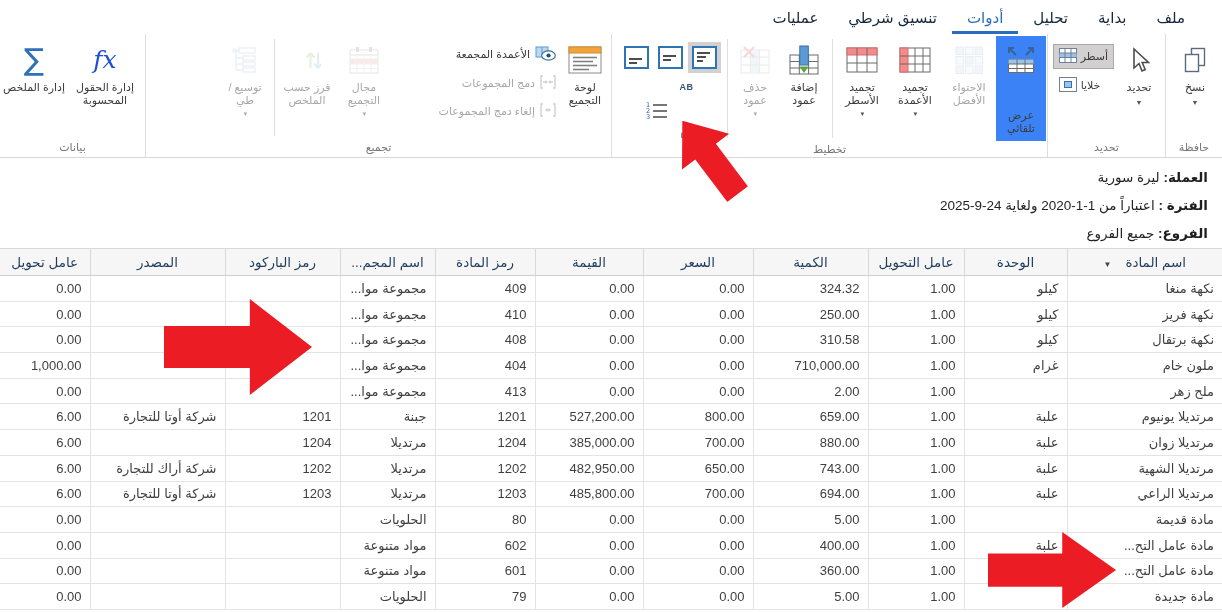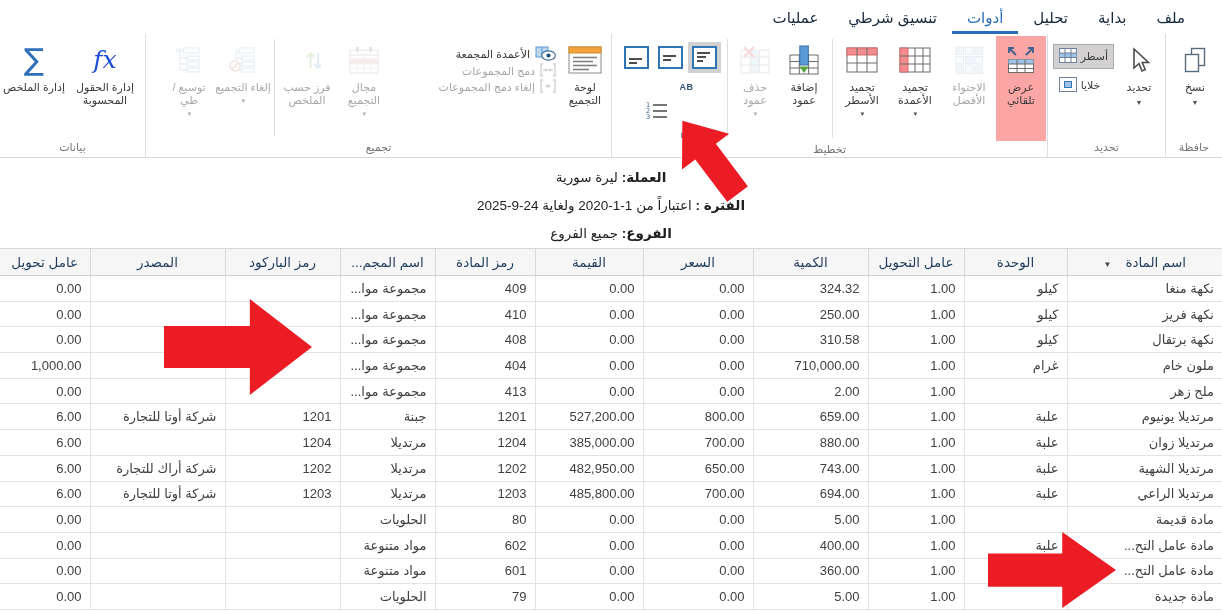--- a/index.html
+++ b/index.html
@@ -21,46 +21,46 @@
   .glabel { height:18px; text-align:center; font-size:11px; color:#767676; line-height:16px; }
 
   .bigbtn { display:flex; flex-direction:column; align-items:center; padding-top:5px; text-align:center;
             font-size:11px; line-height:13px; color:#3b3b3b; cursor:default; }
   .bigbtn .ic { height:38px; display:flex; align-items:center; justify-content:center; margin-bottom:2px; }
   .bigbtn .dd { font-size:7px; color:#555; display:inline-block; transform:scale(.9); }
   .bigbtn .ddblock { display:block; font-size:7px; color:#555; margin-top:2px; }
   .bigbtn.disabled { color:#a8a8a8; }
   .bigbtn.disabled svg, .bigbtn.disabled .ic { opacity:.55; }
   .bigbtn.disabled .dd, .bigbtn.disabled .ddblock { color:#b0b0b0; }
-  .bigbtn.toggled { background:#fca5a5; }
+  .bigbtn.toggled { background:#3b82f6;gap:28px; }
 
   .vsep { width:1px; background:#dedede; margin:3px 3px; }
 
   .minicol { display:flex; flex-direction:column; gap:4px; padding-top:8px; }
   .minibtn { display:flex; direction:ltr; align-items:center; gap:4px; font-size:11px; color:#3b3b3b;
              padding:3px 5px; border:1px solid transparent; }
   .minibtn.sel { background:#d2d0d0; border-color:#a9a9a9; }
 
-  .stackcol { display:flex; flex-direction:column; gap:0; padding-top:10px; width:168px; }
+  .stackcol { display:flex; flex-direction:column; gap:12px; padding-top:10px; width:168px; }
   .stackrow { display:flex; align-items:center; gap:5px; font-size:11px; color:#3b3b3b; padding-right:4px; }
   .stackrow.disabled { color:#a8a8a8; }
   .stackrow.disabled svg { opacity:.6; }
 
   .aligncluster { display:flex; flex-direction:column; align-items:center; padding-top:10px; width:108px; }
   .alignrow { display:flex; direction:ltr; gap:9px; align-items:center; }
   .alnbtn { width:25px; height:23px; border:2px solid #2e75b6; background:#fff; display:flex; align-items:center; justify-content:center; }
   .alnbtn.sel { outline:4px solid #d2d0d0; }
   .listrow { display:flex; direction:ltr; gap:10px; margin-top:14px; align-items:center; }
   .abicon { display:flex; flex-direction:column; line-height:9px; font-size:9px; font-weight:bold; color:#33557a; letter-spacing:.5px;gap:40px; }
 
   .bigsum { font-size:30px; color:#2f71b8; line-height:34px; font-family:"DejaVu Sans",sans-serif; }
   .fxicon { font-size:25px; color:#1d4ed8; font-style:italic; font-family:"DejaVu Serif",serif; line-height:34px; }
 
   
-  .infobar { height:90px; padding:6px 14px 0; font-size:13.5px; color:#1f1f1f; line-height:28px;text-align:center; }
+  .infobar { height:90px; padding:6px 14px 0; font-size:13.5px; color:#1f1f1f; line-height:28px; }
   .infoline b { font-weight:bold; }
 
   
   table { width:1222px; border-collapse:collapse; table-layout:fixed; direction:rtl;
           font-size:13px; color:#3f3f3f; }
   th { height:27px; background:#f6f6f6; color:#1f3c5d; font-weight:normal; font-size:13.5px;
        border:1px solid #d9d9d9; border-top:1px solid #d9d9d9; border-bottom:1px solid #cfcfcf;
        padding:0 8px; white-space:nowrap; overflow:hidden; }
   td { height:25.7px; border:1px solid #e3e3e3; padding:0 8px; background:#fff;
        text-align:right; white-space:nowrap; overflow:hidden; }
@@ -369,37 +369,20 @@
               <text x="0" y="23" font-size="19" fill="#8ca6c4" font-family="DejaVu Sans">Σ</text>
               <g fill="none" stroke-width="2">
                 <path d="M17.5 22 V8 M17.5 7 l-4 4.5 M17.5 7 l4 4.5" stroke="#a9d18e"></path>
                 <path d="M25 7 V21 M25 22 l-4 -4.5 M25 22 l4 -4.5" stroke="#9dc3e6"></path>
               </g>
             </svg>
         </span>
         <span>فرز حسب الملخص</span>
       </div>
       <div class="vsep"></div>
-      <div class="bigbtn disabled" style="width:56px">
-        <span class="ic">
-          <svg width="28" height="26" viewBox="0 0 28 26">
-              <g fill="#fff" stroke="#b9cade" stroke-width="1.3">
-                <rect x="10" y="1" width="15" height="5"></rect>
-                <rect x="13" y="9" width="12" height="4"></rect>
-                <rect x="13" y="15" width="12" height="4"></rect>
-                <rect x="13" y="21" width="12" height="4"></rect>
-              </g>
-              <path d="M7 3.5 h3 M7 3.5 V23 M7 11 h6 M7 17 h6 M7 23 h6" fill="none" stroke="#b9cade" stroke-width="1.3"></path>
-              <circle cx="6" cy="19" r="5" fill="rgba(255,255,255,.65)" stroke="#e8a3a3" stroke-width="1.6"></circle>
-              <line x1="2.6" y1="22.6" x2="9.4" y2="15.4" stroke="#e8a3a3" stroke-width="1.6"></line>
-            </svg>
-        </span>
-        <span>إلغاء التجميع</span>
-        <span class="dd">▼</span>
-      </div>
       <div class="bigbtn disabled" style="width:52px">
         <span class="ic">
           <svg width="28" height="26" viewBox="0 0 28 26">
               <g fill="#fff" stroke="#b9cade" stroke-width="1.3">
                 <rect x="8" y="1" width="16" height="5"></rect>
                 <rect x="12" y="9" width="12" height="4"></rect>
                 <rect x="12" y="15" width="12" height="4"></rect>
                 <rect x="12" y="21" width="12" height="4"></rect>
               </g>
               <path d="M5 3.5 h3 M5 3.5 V23 M5 11 h7 M5 17 h7 M5 23 h7" fill="none" stroke="#b9cade" stroke-width="1.3"></path>

